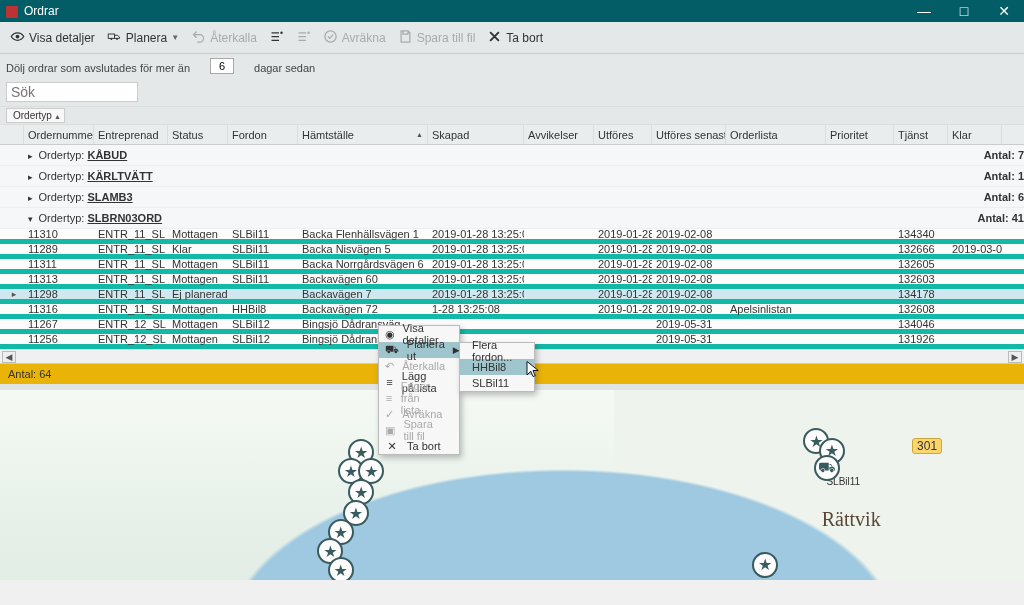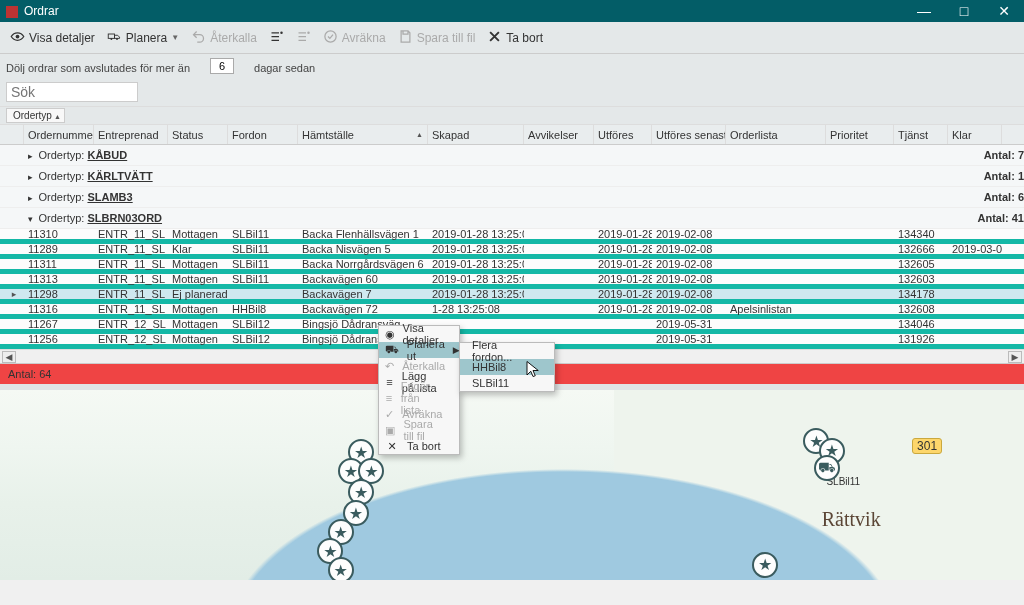--- a/index.html
+++ b/index.html
@@ -25,21 +25,21 @@
   .gh.sorted::after { content: "▲"; font-size: 7px; margin-left: auto; margin-right: 4px; color:#555; }
   .group-row { background: #f5f7f8; font-size: 11px; color: #333; padding: 4px 0 4px 28px; border-bottom: 1px solid #eee; display: flex; align-items: center; justify-content: space-between; }
   .group-row .lbl::before { content: "▸"; font-size: 9px; margin-right: 6px; color:#333; }
   .group-row.expanded .lbl::before { content: "▾"; }
   .group-row .lbl b { font-weight: 600; text-decoration: underline; }
   .group-row .cnt { font-weight: 600; }
   .row { display: grid; grid-template-columns: 24px 70px 74px 60px 70px 130px 96px 70px 58px 74px 100px 68px 54px 54px; font-size: 11px; color: #333; height: 15px; align-items: center; background: #fcfcfc; border-bottom: 5px solid #14b8a6; }
   .row .cell { padding-left: 4px; white-space: nowrap; overflow: hidden; }
   .row.sel { background: #cfe8ef; }
   .row-ind { font-size: 9px; color: #555; text-align: center; }
-  .footer { font-size: 11px; color: #333; padding: 4px 8px; background: #ef4444; border-top: 1px solid #ccc; }
+  .footer { font-size: 11px; color: #333; padding: 4px 8px; background: #eab308; border-top: 1px solid #ccc; }
   .hscroll { height: 14px; background: #f0f0f0; border-top: 1px solid #ddd; display:flex; justify-content: space-between; align-items:center; font-size:10px; color:#555; padding:0 2px;}
   .hscroll .arrow { width:14px; height:12px; border:1px solid #bbb; background:#eee; display:flex; align-items:center; justify-content:center; font-size:9px;}
   .splitter { height: 6px; background: #e0e4e5; display:flex; align-items:center; justify-content:center; cursor: row-resize; }
   .splitter::after { content: "⋯⋯"; font-size:9px; color:#888; letter-spacing:2px; }
   .map { position: relative; height: 190px; background: linear-gradient(180deg, #f5f9f4 0%, #eff6f0 30%, #e8f1ea 60%, #e2ede6 100%); overflow:hidden; }
   .map .land2 { position:absolute; right:0; top:0; width:40%; height:100%; background:#eef4ed; }
   .map .water2 { position:absolute; left:0; top:0; width:100%; height:100%; 
     background: radial-gradient(ellipse 600px 300px at 55% 130%, #9fc9e0 0%, #9fc9e0 55%, transparent 56%); }
   .map .road { position:absolute; right:8%; top:25%; background:#fdd66b; color:#333; border:1px solid #caa83e; font-size:12px; padding:0 4px; border-radius:3px; }
   .map .city { position:absolute; right:14%; top:62%; font-size:20px; color:#5b4636; font-weight:500; font-family: Liberation Serif, serif;}
@@ -386,21 +386,21 @@
   </div>
   <div class="mi disabled">
     <span class="ico">▣</span>
     <span>Spara till fil</span>
   </div>
   <div class="mi">
     <span class="ico">✕</span>
     <span>Ta bort</span>
   </div>
 
-  <div class="submenu" style="width:96px;">
+  <div class="submenu" style="width:76px;">
     <div class="mi">
       <span>Flera fordon...</span>
     </div>
     <div class="mi active">
       <span>HHBil8</span>
     </div>
     <div class="mi">
       <span>SLBil11</span>
     </div>
   </div>

